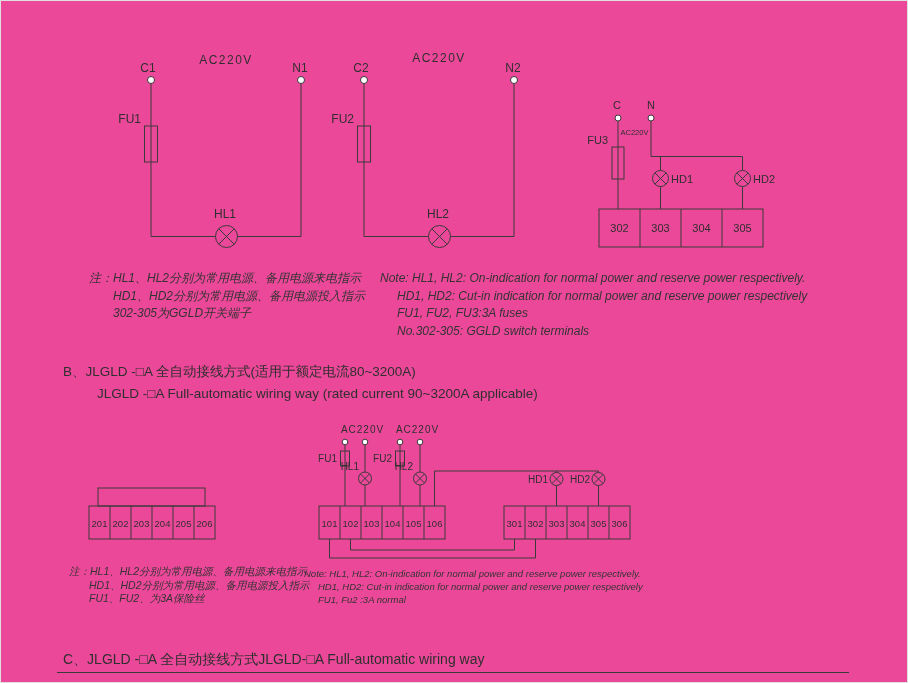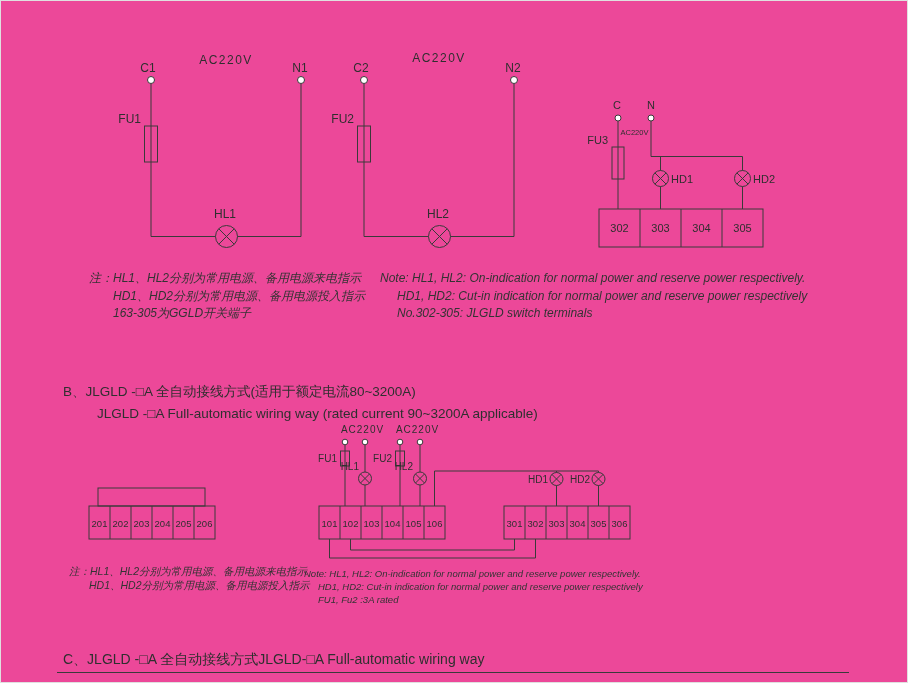--- a/index.html
+++ b/index.html
@@ -19,21 +19,21 @@
   .note{position:absolute;white-space:nowrap;color:#333;}
   .note span{display:block;font-style:italic;}
   .n1cn{left:88px;top:269px;font-size:12px;line-height:17.5px;}
   .n1cn .ind{padding-left:24px;}
   .n1en{left:379px;top:269px;font-size:12px;line-height:17.5px;}
   .n1en .ind{padding-left:17px;}
   .n2cn{left:68px;top:564px;font-size:10.5px;line-height:13.5px;}
   .n2cn .ind{padding-left:20px;}
   .n2en{left:303px;top:566px;font-size:9.5px;line-height:13px;}
   .n2en .ind{padding-left:14px;}
-  .headingB{position:absolute;left:62px;top:360px;font-size:13.5px;line-height:22px;white-space:nowrap;margin-top:20px;}
+  .headingB{position:absolute;left:62px;top:360px;font-size:13.5px;line-height:22px;white-space:nowrap;}
   .headingB span{display:block;}
   .headingB .ind{padding-left:34px;}
   .headingC{position:absolute;left:62px;top:650px;font-size:14px;white-space:nowrap;}
   .bottom-rule{position:absolute;left:56px;top:671px;width:792px;border-top:1px solid #3a3a3a;}
 </style>
 </head>
 <body>
 
 <div class="page">
 
@@ -151,42 +151,44 @@
       <text class="lbl f95" x="555.5" y="525.5" text-anchor="middle">303</text>
       <text class="lbl f95" x="576.5" y="525.5" text-anchor="middle">304</text>
       <text class="lbl f95" x="597.5" y="525.5" text-anchor="middle">305</text>
       <text class="lbl f95" x="618.5" y="525.5" text-anchor="middle">306</text>
     </g>
   </svg>
 
   <div class="note n1cn">
     <span>注：HL1、HL2分别为常用电源、备用电源来电指示</span>
     <span class="ind">HD1、HD2分别为常用电源、备用电源投入指示</span>
-    <span class="ind">163-305为GGLD开关端子</span>
+    <span class="ind">302-305为GGLD开关端子</span>
   </div>
 
   <div class="note n1en">
     <span>Note: HL1, HL2: On-indication for normal power and reserve power respectively.</span>
     <span class="ind">HD1, HD2: Cut-in indication for normal power and reserve power respectively</span>
-    <span class="ind">No.302-305: JLGLD switch terminals</span>
+    <span class="ind">FU1, FU2, FU3:3A fuses</span>
+    <span class="ind">No.302-305: GGLD switch terminals</span>
   </div>
 
   <div class="headingB">
     <span>B、JLGLD -□A 全自动接线方式(适用于额定电流80~3200A)</span>
     <span class="ind">JLGLD -□A Full-automatic wiring way (rated current 90~3200A applicable)</span>
   </div>
 
   <div class="note n2cn">
     <span>注：HL1、HL2分别为常用电源、备用电源来电指示</span>
     <span class="ind">HD1、HD2分别为常用电源、备用电源投入指示</span>
+    <span class="ind">FU1、FU2、为3A保险丝</span>
   </div>
 
   <div class="note n2en">
     <span>Note: HL1, HL2: On-indication for normal power and reserve power respectively.</span>
     <span class="ind">HD1, HD2: Cut-in indication for normal power and reserve power respectively</span>
-    <span class="ind">FU1, Fu2 :3A rated</span>
+    <span class="ind">FU1, Fu2 :3A normal</span>
   </div>
 
   <div class="headingC">C、JLGLD -□A 全自动接线方式JLGLD-□A Full-automatic wiring way</div>
 
   <div class="bottom-rule"></div>
 
 </div>
 
 </body></html>

